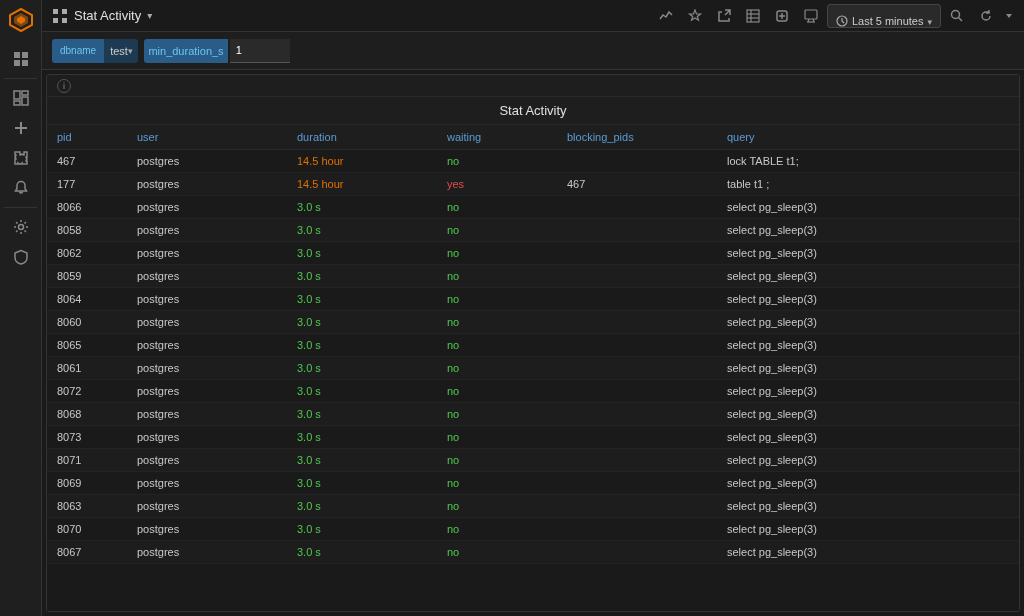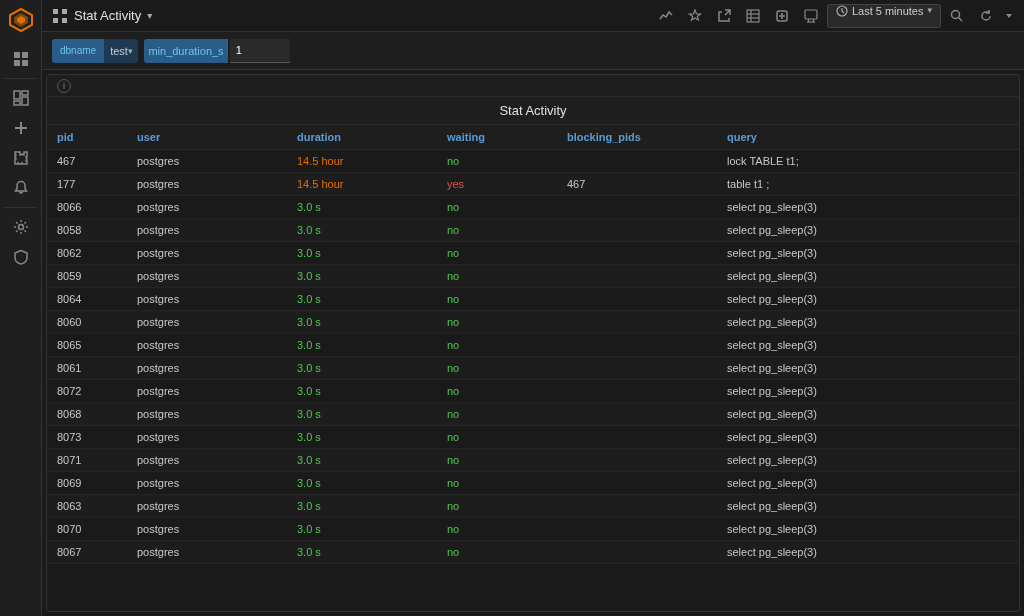--- a/index.html
+++ b/index.html
@@ -102,21 +102,21 @@
       justify-content: center;
       color: #888;
       cursor: pointer;
       border-radius: 3px;
       font-size: 13px;
     }
     .topbar-time-btn {
       height: 24px;
       padding: 0 8px;
       display: flex;
-      align-items: flex-start;
+      align-items: flex-end;
       gap: 4px;
       background: #2a2a2a;
       border: 1px solid #444;
       border-radius: 3px;
       color: #ccc;
       cursor: pointer;
       font-size: 11px;
     }
 
     
@@ -229,21 +229,21 @@
       width: 100%;
       border-collapse: collapse;
     }
     thead th {
       position: sticky;
       top: 0;
       background: #1e1e1e;
       padding: 6px 10px;
       text-align: left;
       font-size: 11px;
-      font-weight: 700;
+      font-weight: 400;
       color: #5b9bd5;
       border-bottom: 1px solid #2a2a2a;
       z-index: 1;
     }
     tbody tr {
       border-bottom: 1px solid #242424;
     }
     tbody tr:nth-child(even) {
       background: #1d1d1d;
     }

